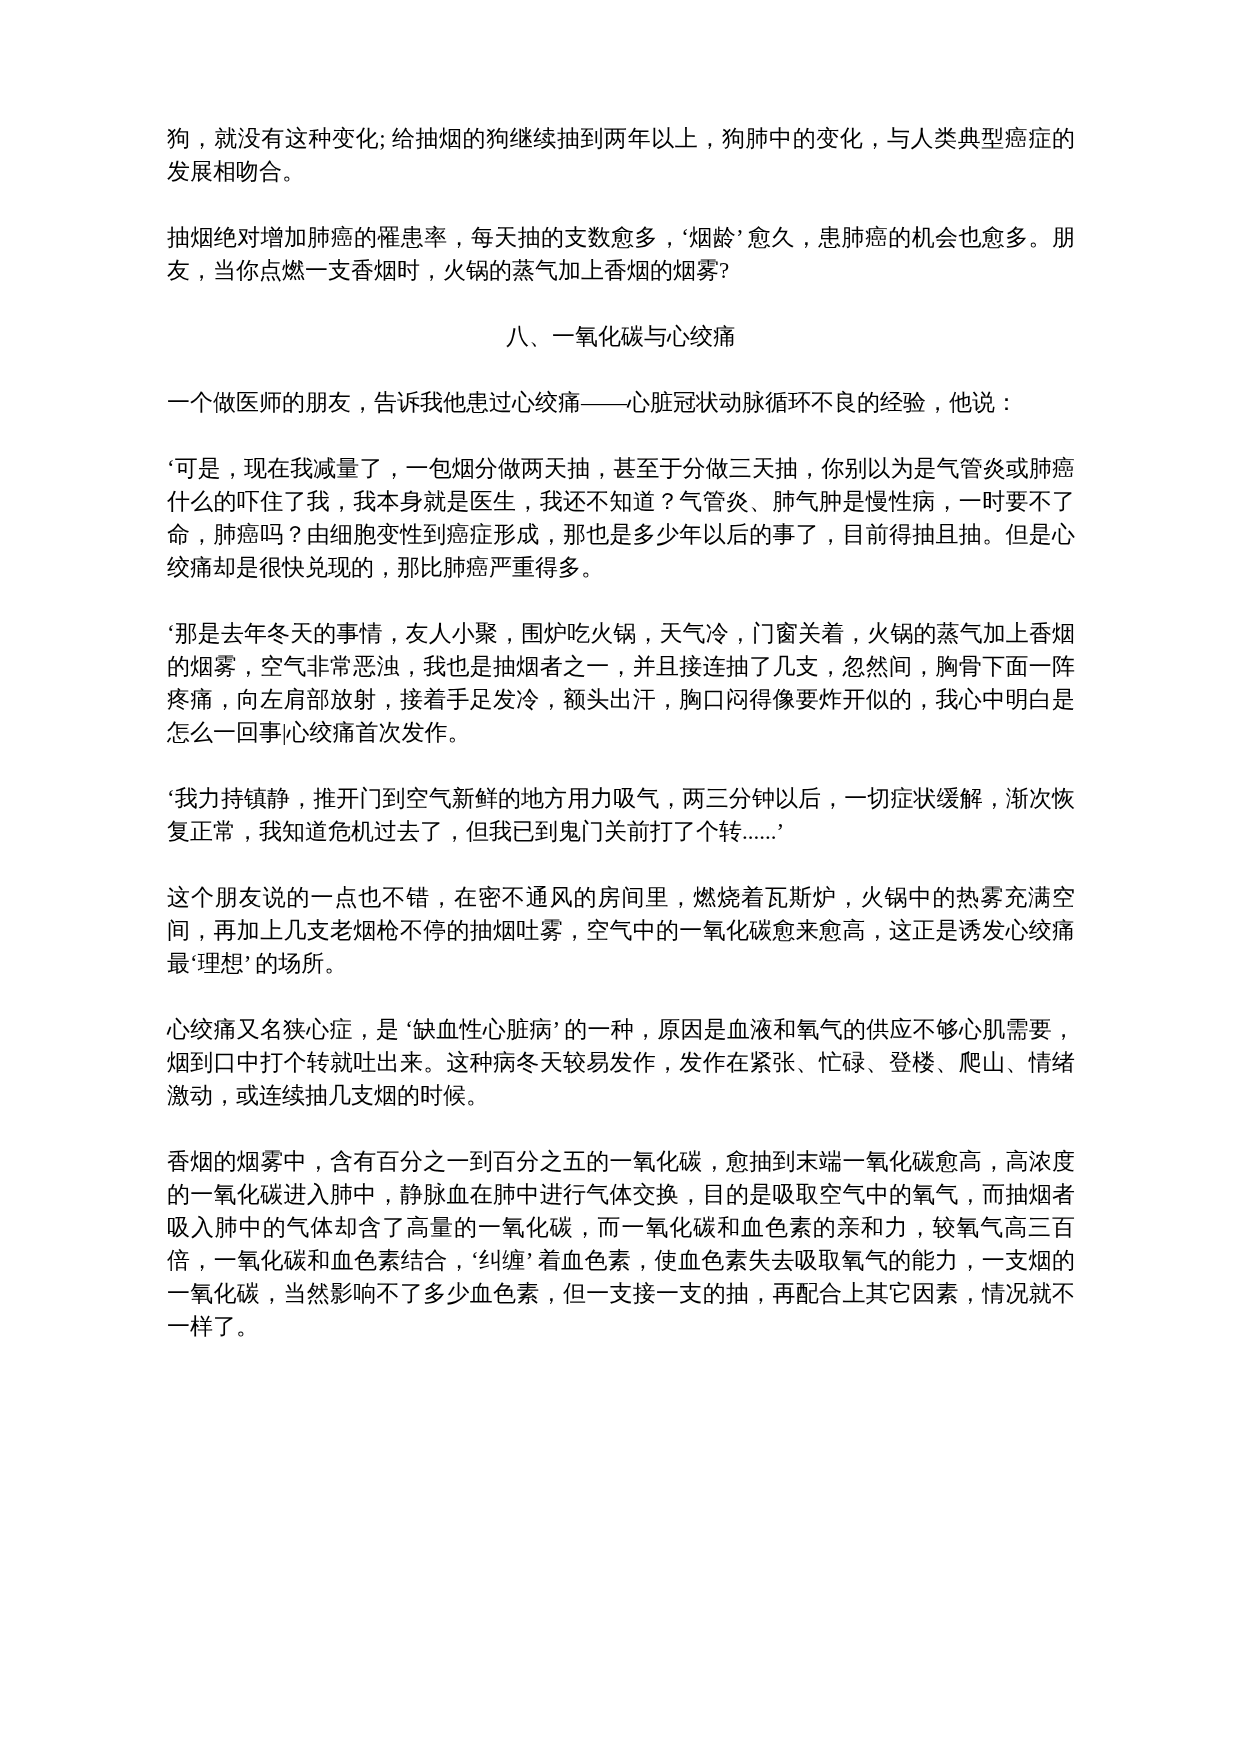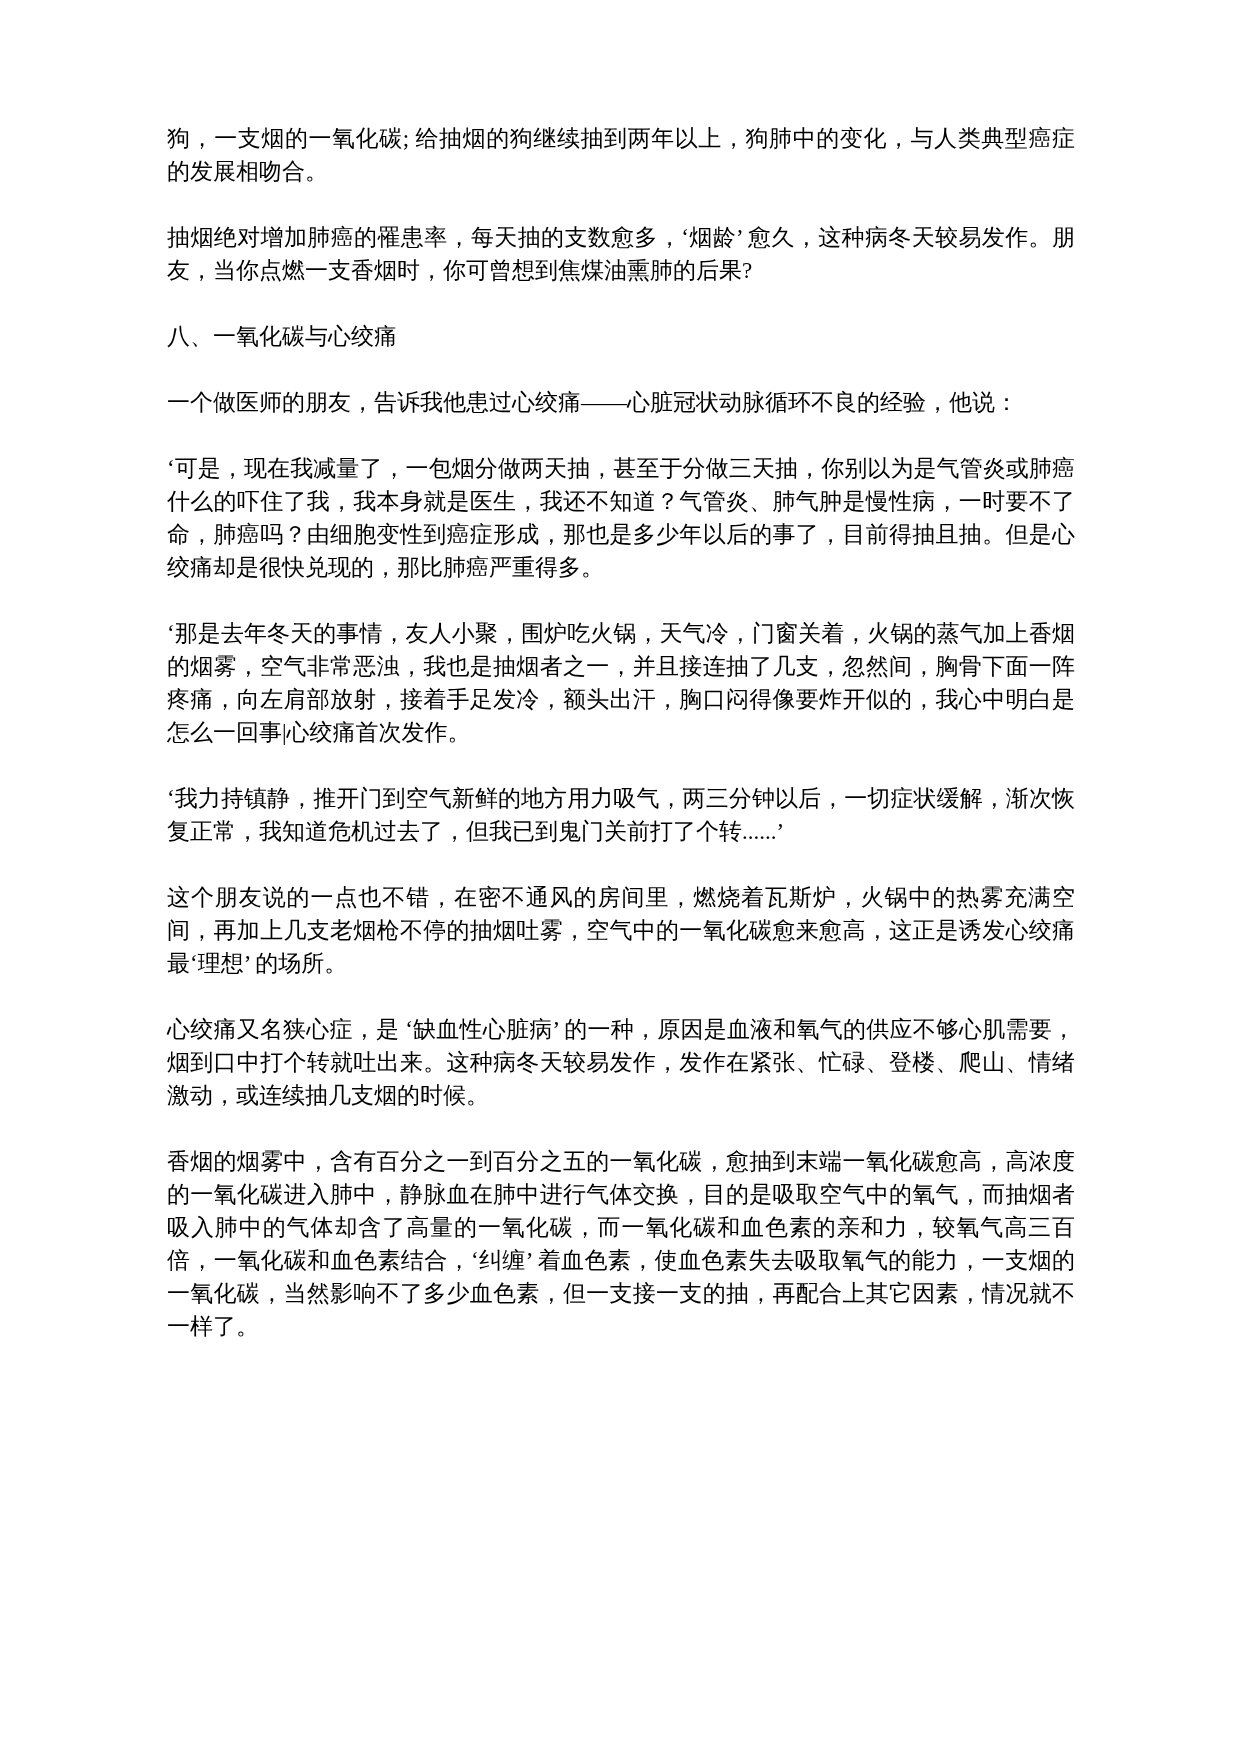--- a/index.html
+++ b/index.html
@@ -23,29 +23,29 @@
     margin: 0 0 33px 0;
     font-size: 23px;
     line-height: 33px;
     text-align: justify;
     text-justify: inter-ideograph;
     word-break: break-all;
     color: #000000;
     font-weight: 400;
   }
   .page p.heading {
-    text-align: left;
+    text-align: center;
   }
 </style>
 </head>
 <body>
 
 <div class="page">
-  <p>狗，一支烟的一氧化碳;  给抽烟的狗继续抽到两年以上，狗肺中的变化，与人类典型癌症的发展相吻合。</p>
-  <p>抽烟绝对增加肺癌的罹患率，每天抽的支数愈多，‘烟龄’ 愈久，这种病冬天较易发作。朋友，当你点燃一支香烟时，你可曾想到焦煤油熏肺的后果?</p>
+  <p>狗，就没有这种变化;  给抽烟的狗继续抽到两年以上，狗肺中的变化，与人类典型癌症的发展相吻合。</p>
+  <p>抽烟绝对增加肺癌的罹患率，每天抽的支数愈多，‘烟龄’ 愈久，患肺癌的机会也愈多。朋友，当你点燃一支香烟时，火锅的蒸气加上香烟的烟雾?</p>
   <p class="heading">八、一氧化碳与心绞痛</p>
   <p>一个做医师的朋友，告诉我他患过心绞痛——心脏冠状动脉循环不良的经验，他说：</p>
   <p>‘可是，现在我减量了，一包烟分做两天抽，甚至于分做三天抽，你别以为是气管炎或肺癌什么的吓住了我，我本身就是医生，我还不知道？气管炎、肺气肿是慢性病，一时要不了命，肺癌吗？由细胞变性到癌症形成，那也是多少年以后的事了，目前得抽且抽。但是心绞痛却是很快兑现的，那比肺癌严重得多。</p>
   <p>‘那是去年冬天的事情，友人小聚，围炉吃火锅，天气冷，门窗关着，火锅的蒸气加上香烟的烟雾，空气非常恶浊，我也是抽烟者之一，并且接连抽了几支，忽然间，胸骨下面一阵疼痛，向左肩部放射，接着手足发冷，额头出汗，胸口闷得像要炸开似的，我心中明白是怎么一回事|心绞痛首次发作。</p>
   <p>‘我力持镇静，推开门到空气新鲜的地方用力吸气，两三分钟以后，一切症状缓解，渐次恢复正常，我知道危机过去了，但我已到鬼门关前打了个转......’</p>
   <p>这个朋友说的一点也不错，在密不通风的房间里，燃烧着瓦斯炉，火锅中的热雾充满空间，再加上几支老烟枪不停的抽烟吐雾，空气中的一氧化碳愈来愈高，这正是诱发心绞痛最‘理想’ 的场所。</p>
   <p>心绞痛又名狭心症，是 ‘缺血性心脏病’ 的一种，原因是血液和氧气的供应不够心肌需要，烟到口中打个转就吐出来。这种病冬天较易发作，发作在紧张、忙碌、登楼、爬山、情绪激动，或连续抽几支烟的时候。</p>
   <p>香烟的烟雾中，含有百分之一到百分之五的一氧化碳，愈抽到末端一氧化碳愈高，高浓度的一氧化碳进入肺中，静脉血在肺中进行气体交换，目的是吸取空气中的氧气，而抽烟者吸入肺中的气体却含了高量的一氧化碳，而一氧化碳和血色素的亲和力，较氧气高三百倍，一氧化碳和血色素结合，‘纠缠’ 着血色素，使血色素失去吸取氧气的能力，一支烟的一氧化碳，当然影响不了多少血色素，但一支接一支的抽，再配合上其它因素，情况就不一样了。</p>
 </div>
 

